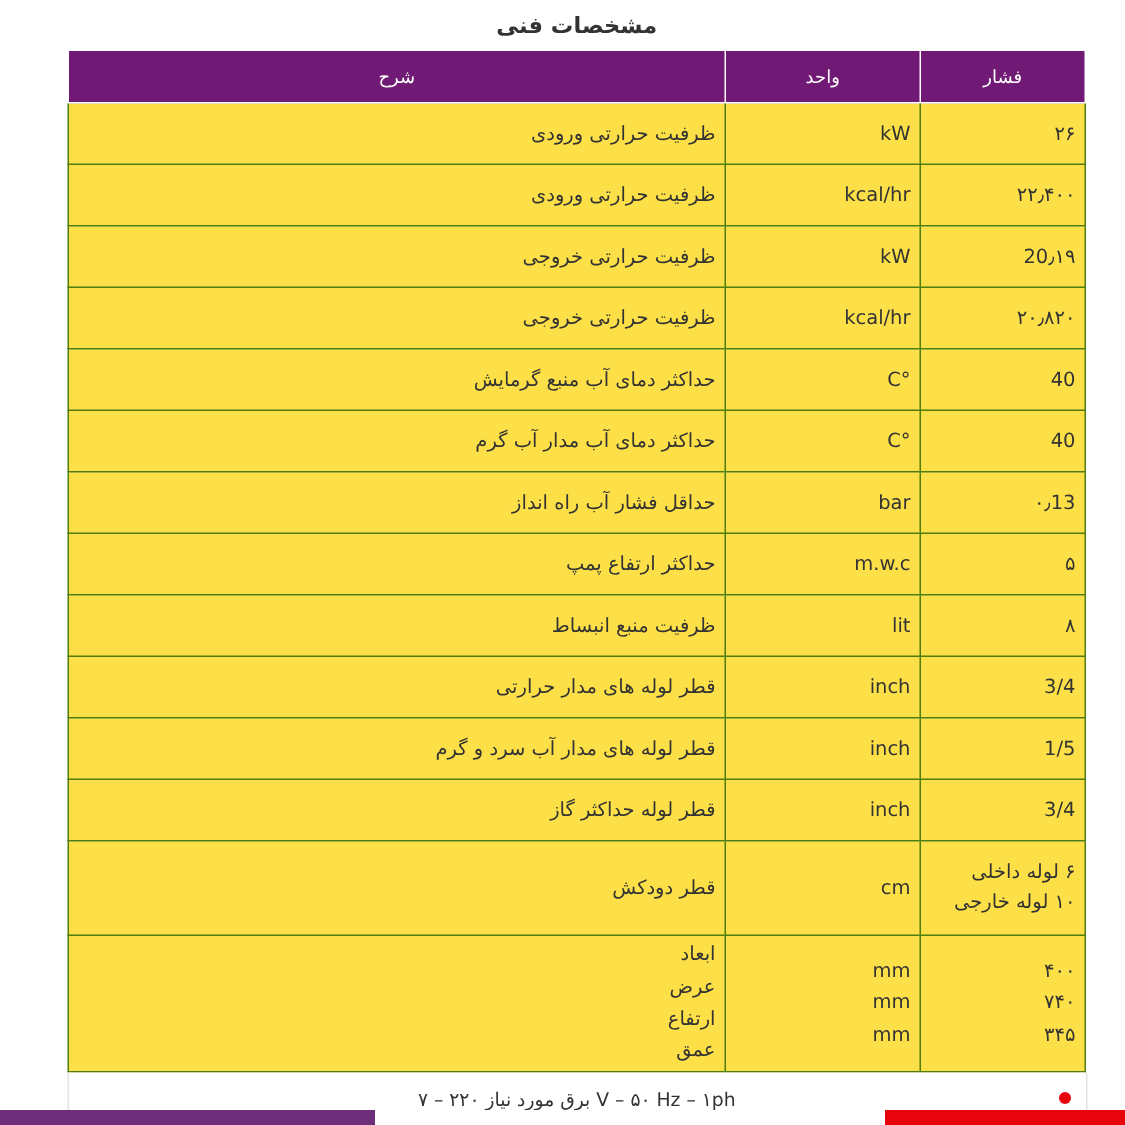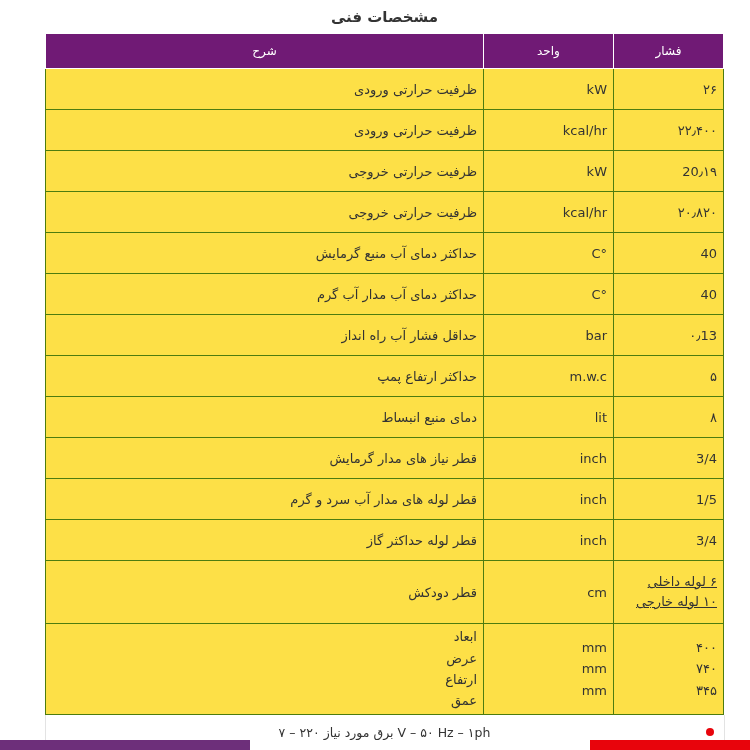--- a/index.html
+++ b/index.html
@@ -57,21 +57,20 @@
   td.desc {
     text-align: center;
   }
   col.c-amount { width: 110px; }
   col.c-unit { width: 130px; }
   col.c-desc { width: 438px; }
 
   .multi {
     line-height: 1.55;
     font-size: 12.5px;
-    text-decoration: underline;
   }
   tr.tall td { height: 62px; }
   tr.xtall td { height: 90px; }
 
   .dims {
     line-height: 1.65;
     font-size: 12.5px;
   }
 
   .footer-row {
@@ -171,26 +170,26 @@
         <td class="desc">حداقل فشار آب راه انداز</td>
       </tr>
       <tr>
         <td>۵</td>
         <td>m.w.c</td>
         <td class="desc">حداکثر ارتفاع پمپ</td>
       </tr>
       <tr>
         <td>۸</td>
         <td>lit</td>
-        <td class="desc">دمای منبع انبساط</td>
+        <td class="desc">ظرفیت منبع انبساط</td>
       </tr>
       <tr>
         <td>3/4</td>
         <td>inch</td>
-        <td class="desc">قطر نیاز های مدار گرمایش</td>
+        <td class="desc">قطر لوله های مدار حرارتی</td>
       </tr>
       <tr>
         <td>1/5</td>
         <td>inch</td>
         <td class="desc">قطر لوله های مدار آب سرد و گرم</td>
       </tr>
       <tr>
         <td>3/4</td>
         <td>inch</td>
         <td class="desc">قطر لوله حداکثر گاز</td>

